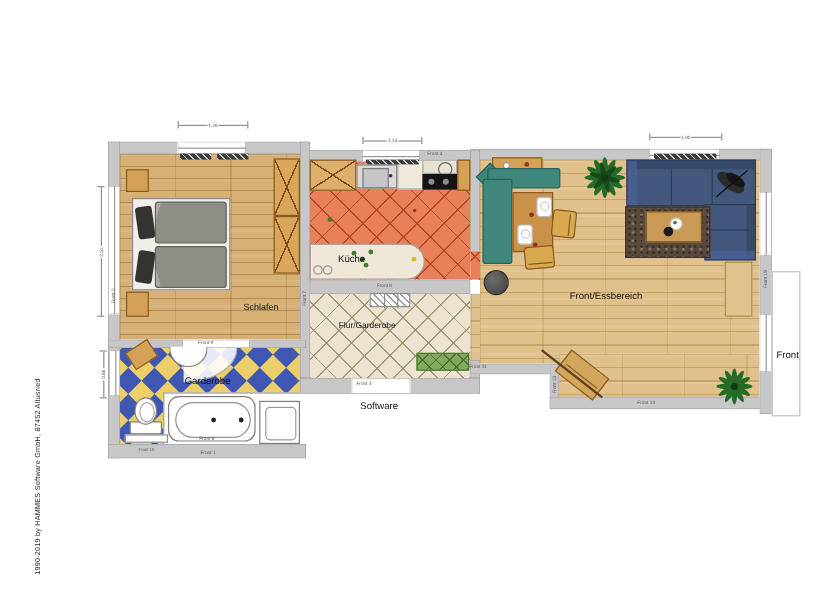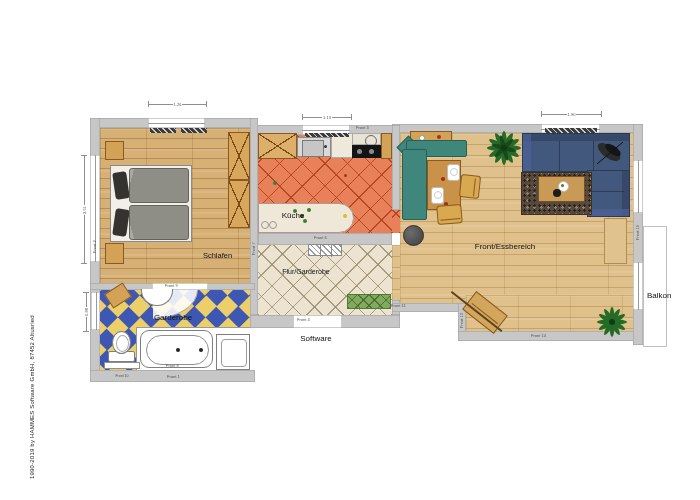--- a/index.html
+++ b/index.html
@@ -110,21 +110,21 @@
   <div class="win win-v" style="left:91px;top:292px;width:9px;height:38px;"></div>
   <div class="win win-h" style="left:302px;top:125px;width:48px;height:10px;"></div>
   <div class="win win-h" style="left:541px;top:124px;width:59px;height:9px;"></div>
   <div class="win win-v" style="left:633px;top:160px;width:10px;height:53px;"></div>
   <div class="win win-v" style="left:633px;top:262px;width:10px;height:48px;"></div>
   <div class="win" style="left:152px;top:283px;width:56px;height:7px;"></div>
   <div class="abs" style="left:153px;top:290px;width:44px;height:28px;background:rgba(255,255,255,.88);border-right:1px solid #aaa;border-bottom:1px solid #aaa;border-radius:0 0 100% 0;"></div>
   <div class="win" style="left:293px;top:315px;width:49px;height:13px;"></div>
 
   <div class="abs" style="left:643px;top:226px;width:22px;height:119px;background:#fff;border:1px solid #c0c0c0;"></div>
-  <div class="room-label" style="left:647px;top:291px;">Balkon</div>
+  <div class="room-label" style="left:647px;top:291px;">Front</div>
 
   <div class="radiator" style="left:150px;top:128px;width:26px;height:5px;"></div>
   <div class="radiator" style="left:181px;top:128px;width:26px;height:5px;"></div>
   <div class="wood-f" style="left:105px;top:141px;width:19px;height:19px;"></div>
   <div class="wood-f" style="left:105px;top:243px;width:19px;height:21px;"></div>
   <div class="abs" style="left:110px;top:165px;width:82px;height:77px;background:#f2efe8;border:1px solid #8a8a8a;box-sizing:border-box;">
     <div class="abs" style="left:3px;top:6px;width:14px;height:27px;background:#35332f;border-radius:3px;transform:rotate(-8deg);"></div>
     <div class="abs" style="left:3px;top:43px;width:14px;height:27px;background:#35332f;border-radius:3px;transform:rotate(8deg);"></div>
     <div class="abs" style="left:18px;top:2px;width:60px;height:35px;background:#8e8e86;border:1px solid #63635c;border-radius:3px;box-sizing:border-box;background-image:linear-gradient(105deg, rgba(255,255,255,.25) 0 6%, transparent 6%);"></div>
     <div class="abs" style="left:18px;top:39px;width:60px;height:35px;background:#8e8e86;border:1px solid #63635c;border-radius:3px;box-sizing:border-box;background-image:linear-gradient(75deg, rgba(255,255,255,.25) 0 6%, transparent 6%);"></div>

